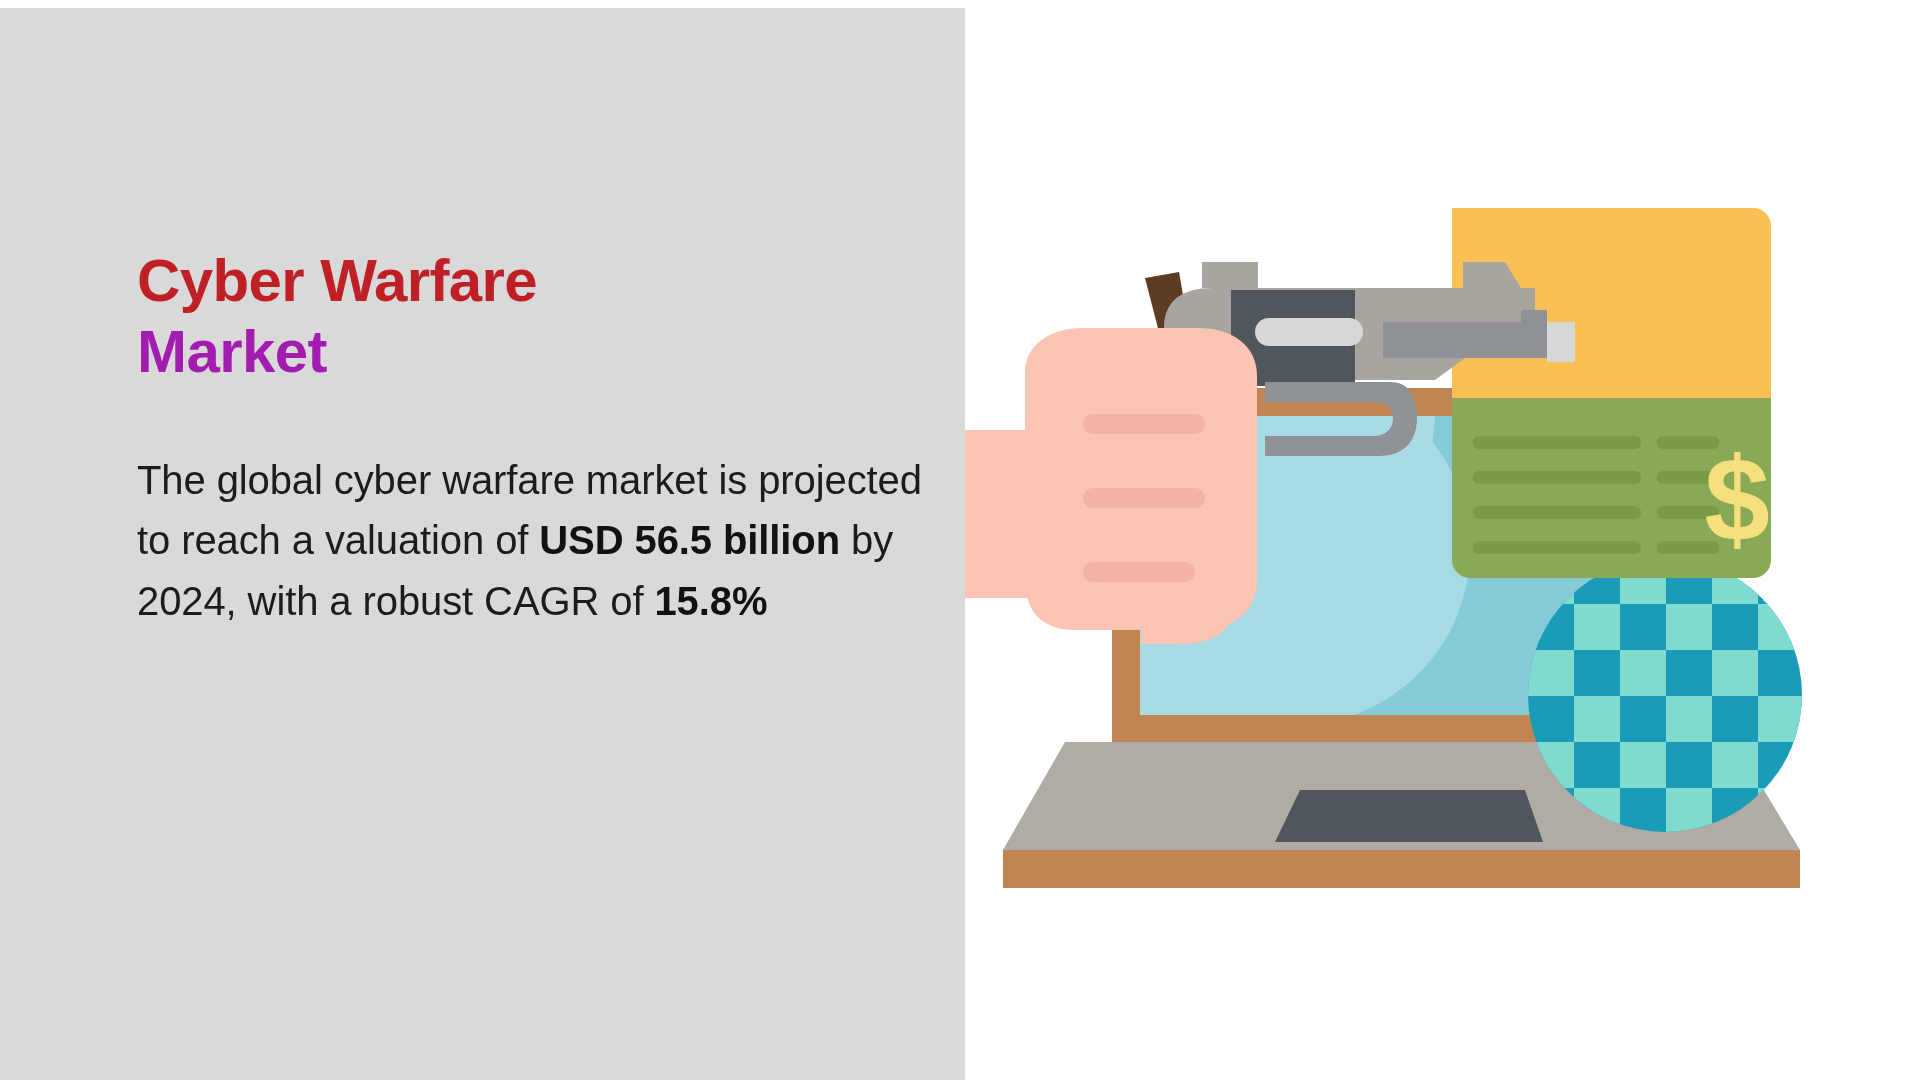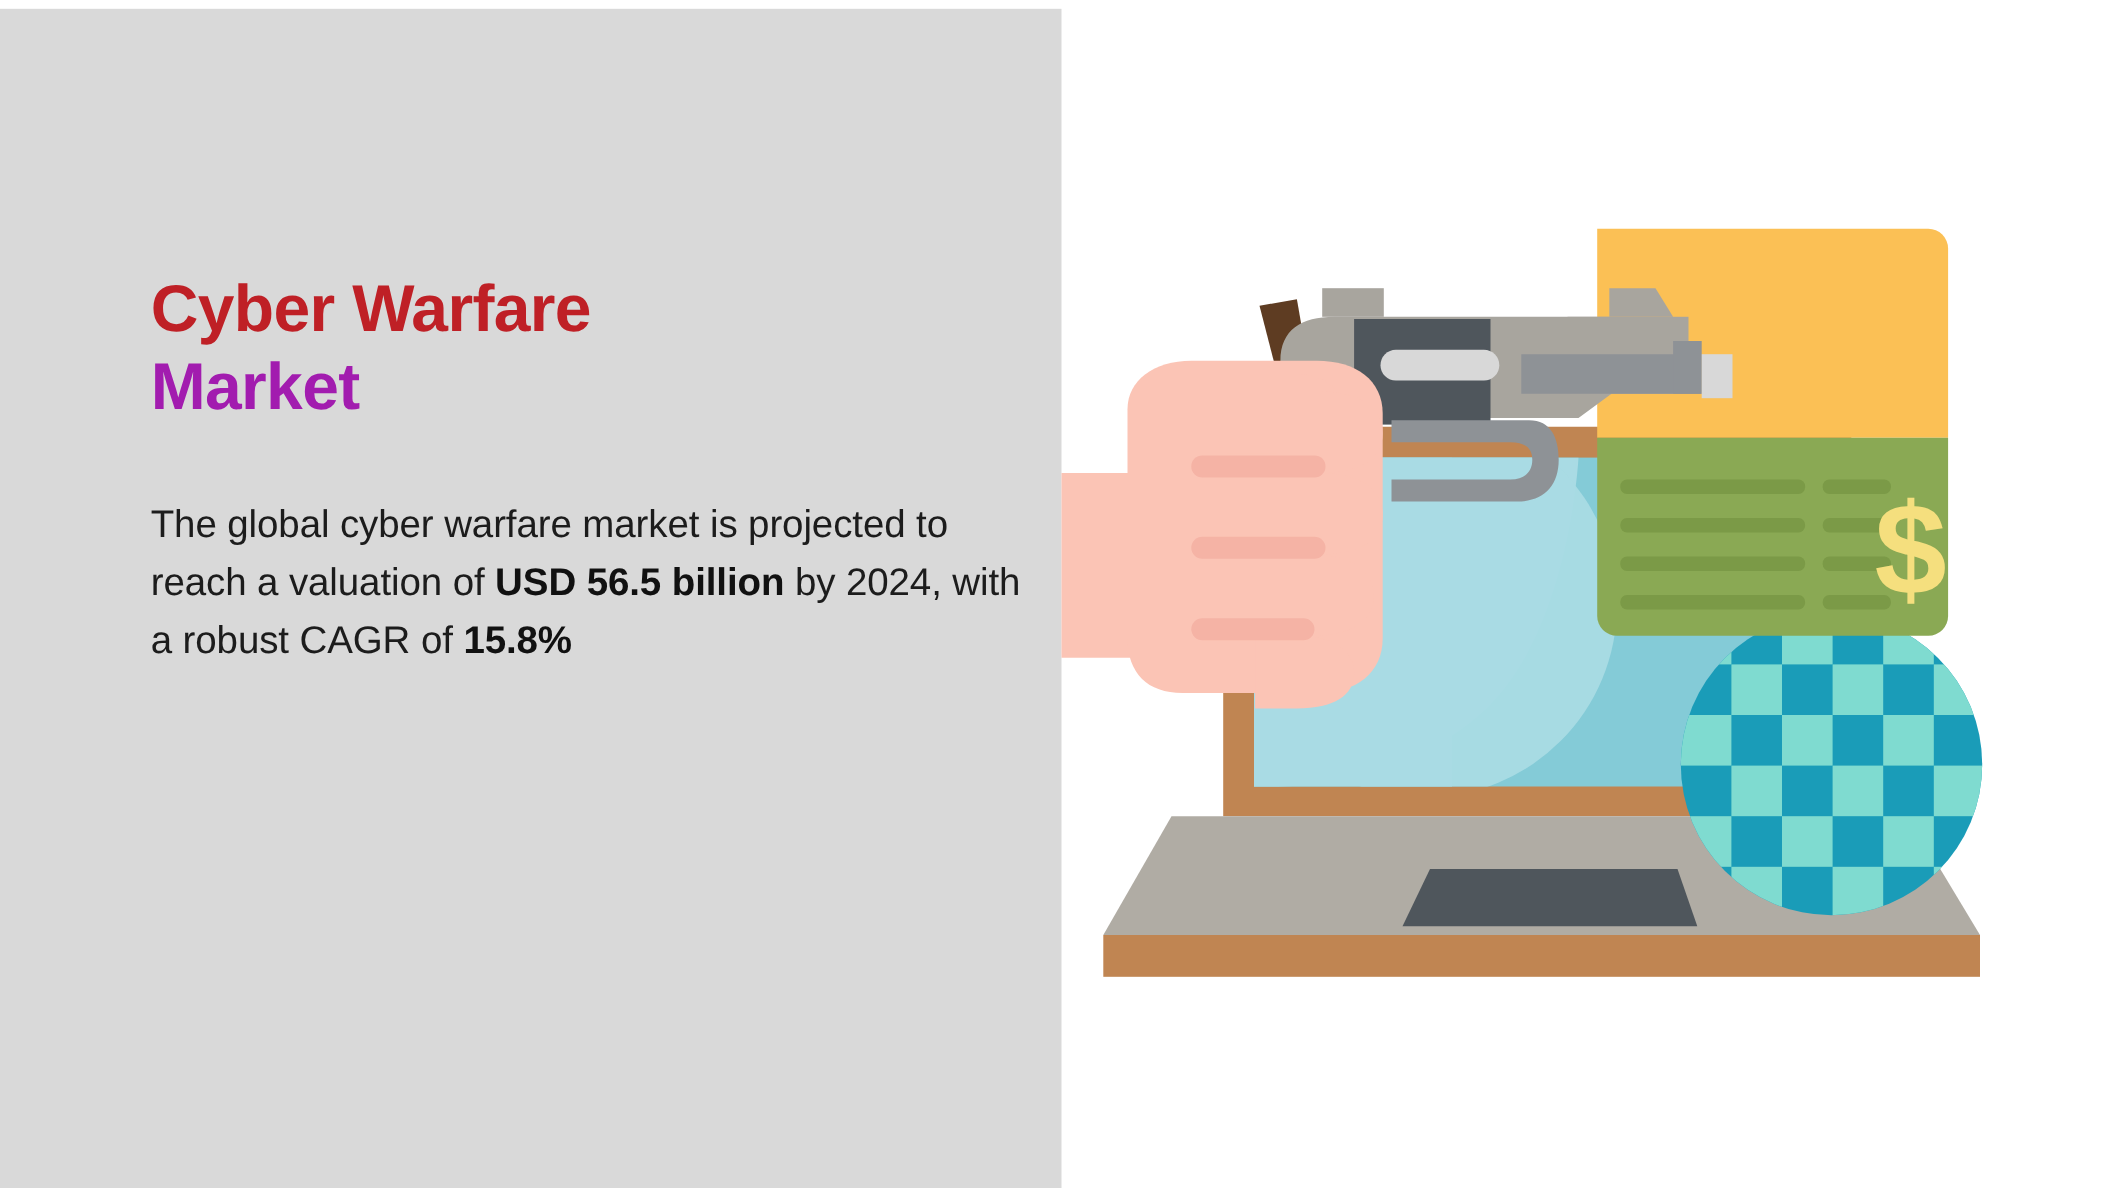--- a/index.html
+++ b/index.html
@@ -44,21 +44,21 @@
     line-height: 1.18;
     letter-spacing: -0.6px;
   }
   .headline .line1 { color: #bf2026; display: block; }
   .headline .line2 { color: #a21caf; display: block; }
 
   .body-copy {
     margin: 0;
     margin-top: 62px;
     font-family: "Liberation Sans", sans-serif;
-    font-size: 35px;
+    font-size: 40px;
     font-weight: normal;
     color: #1c1c1c;
     line-height: 1.52;
     letter-spacing: -0.1px;
     width: 810px;
   }
   .body-copy b { font-weight: bold; color: #111111; }
 
   
   .right-panel {

